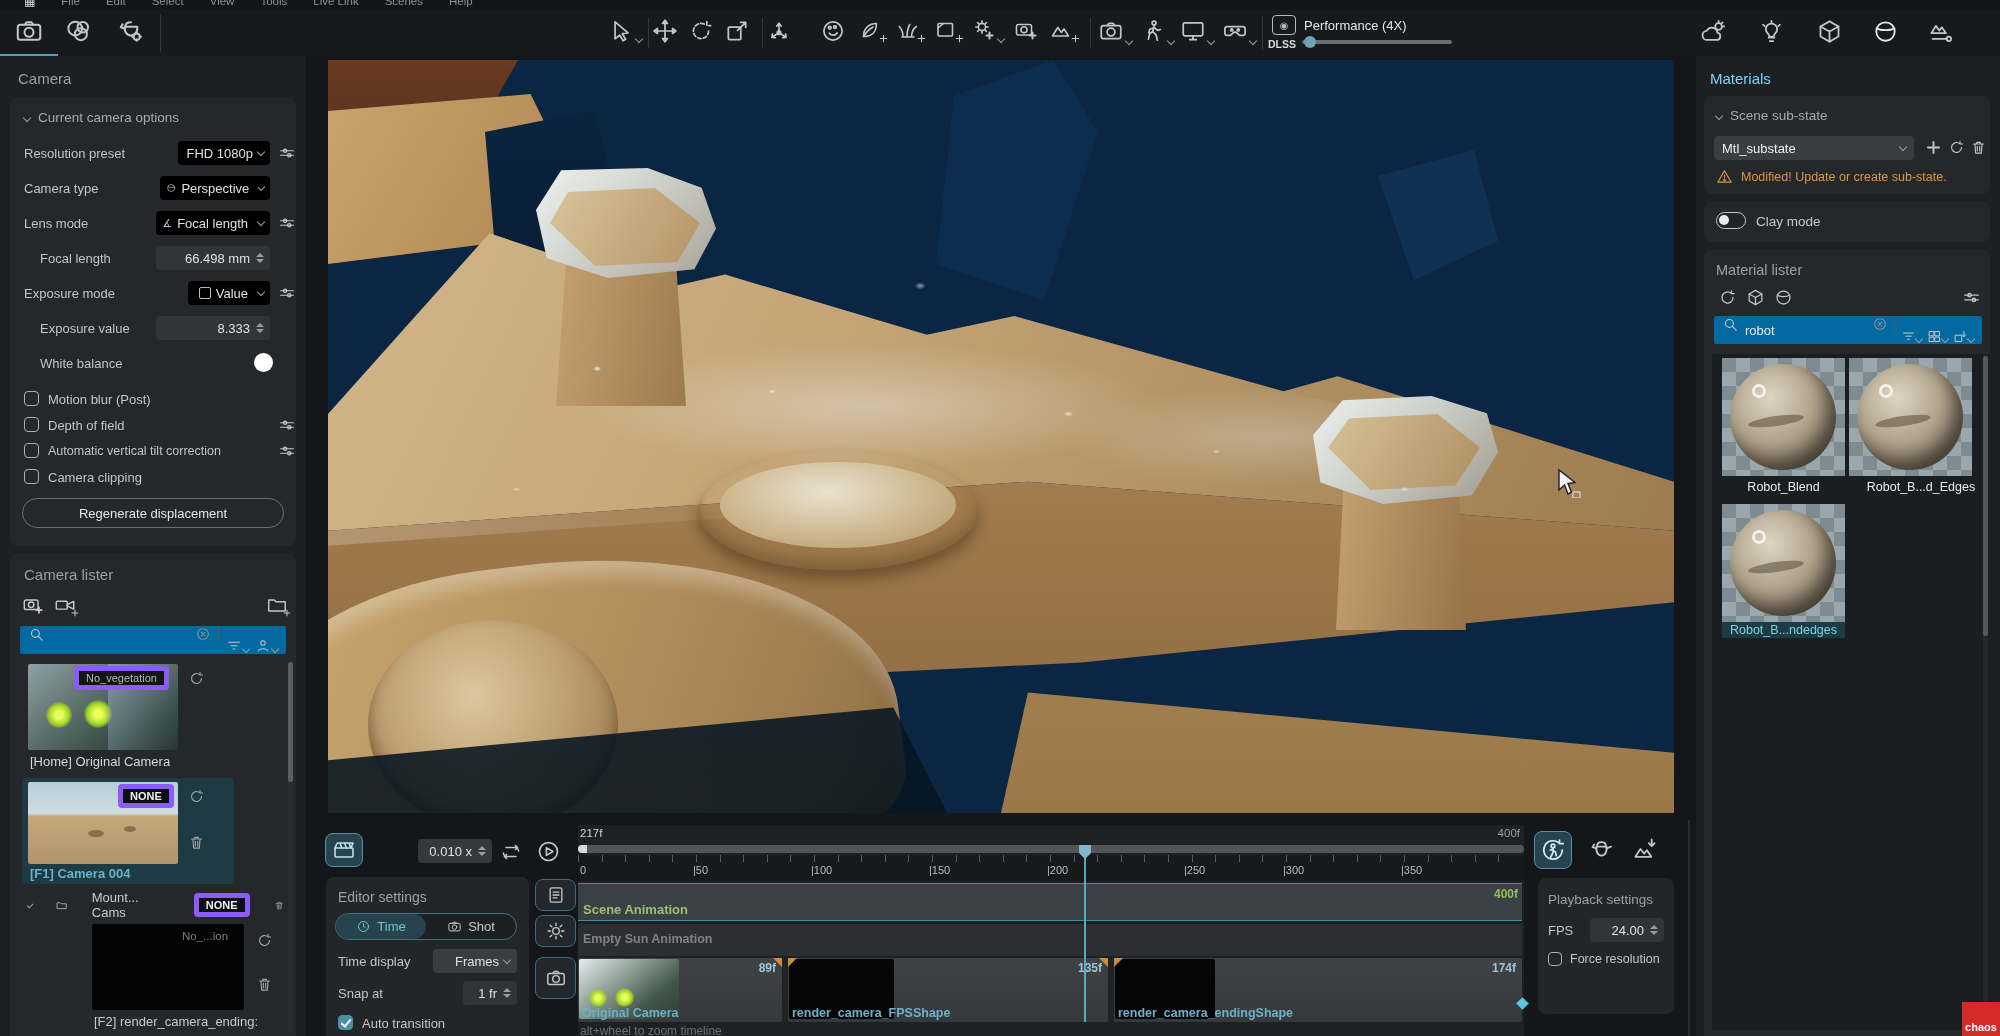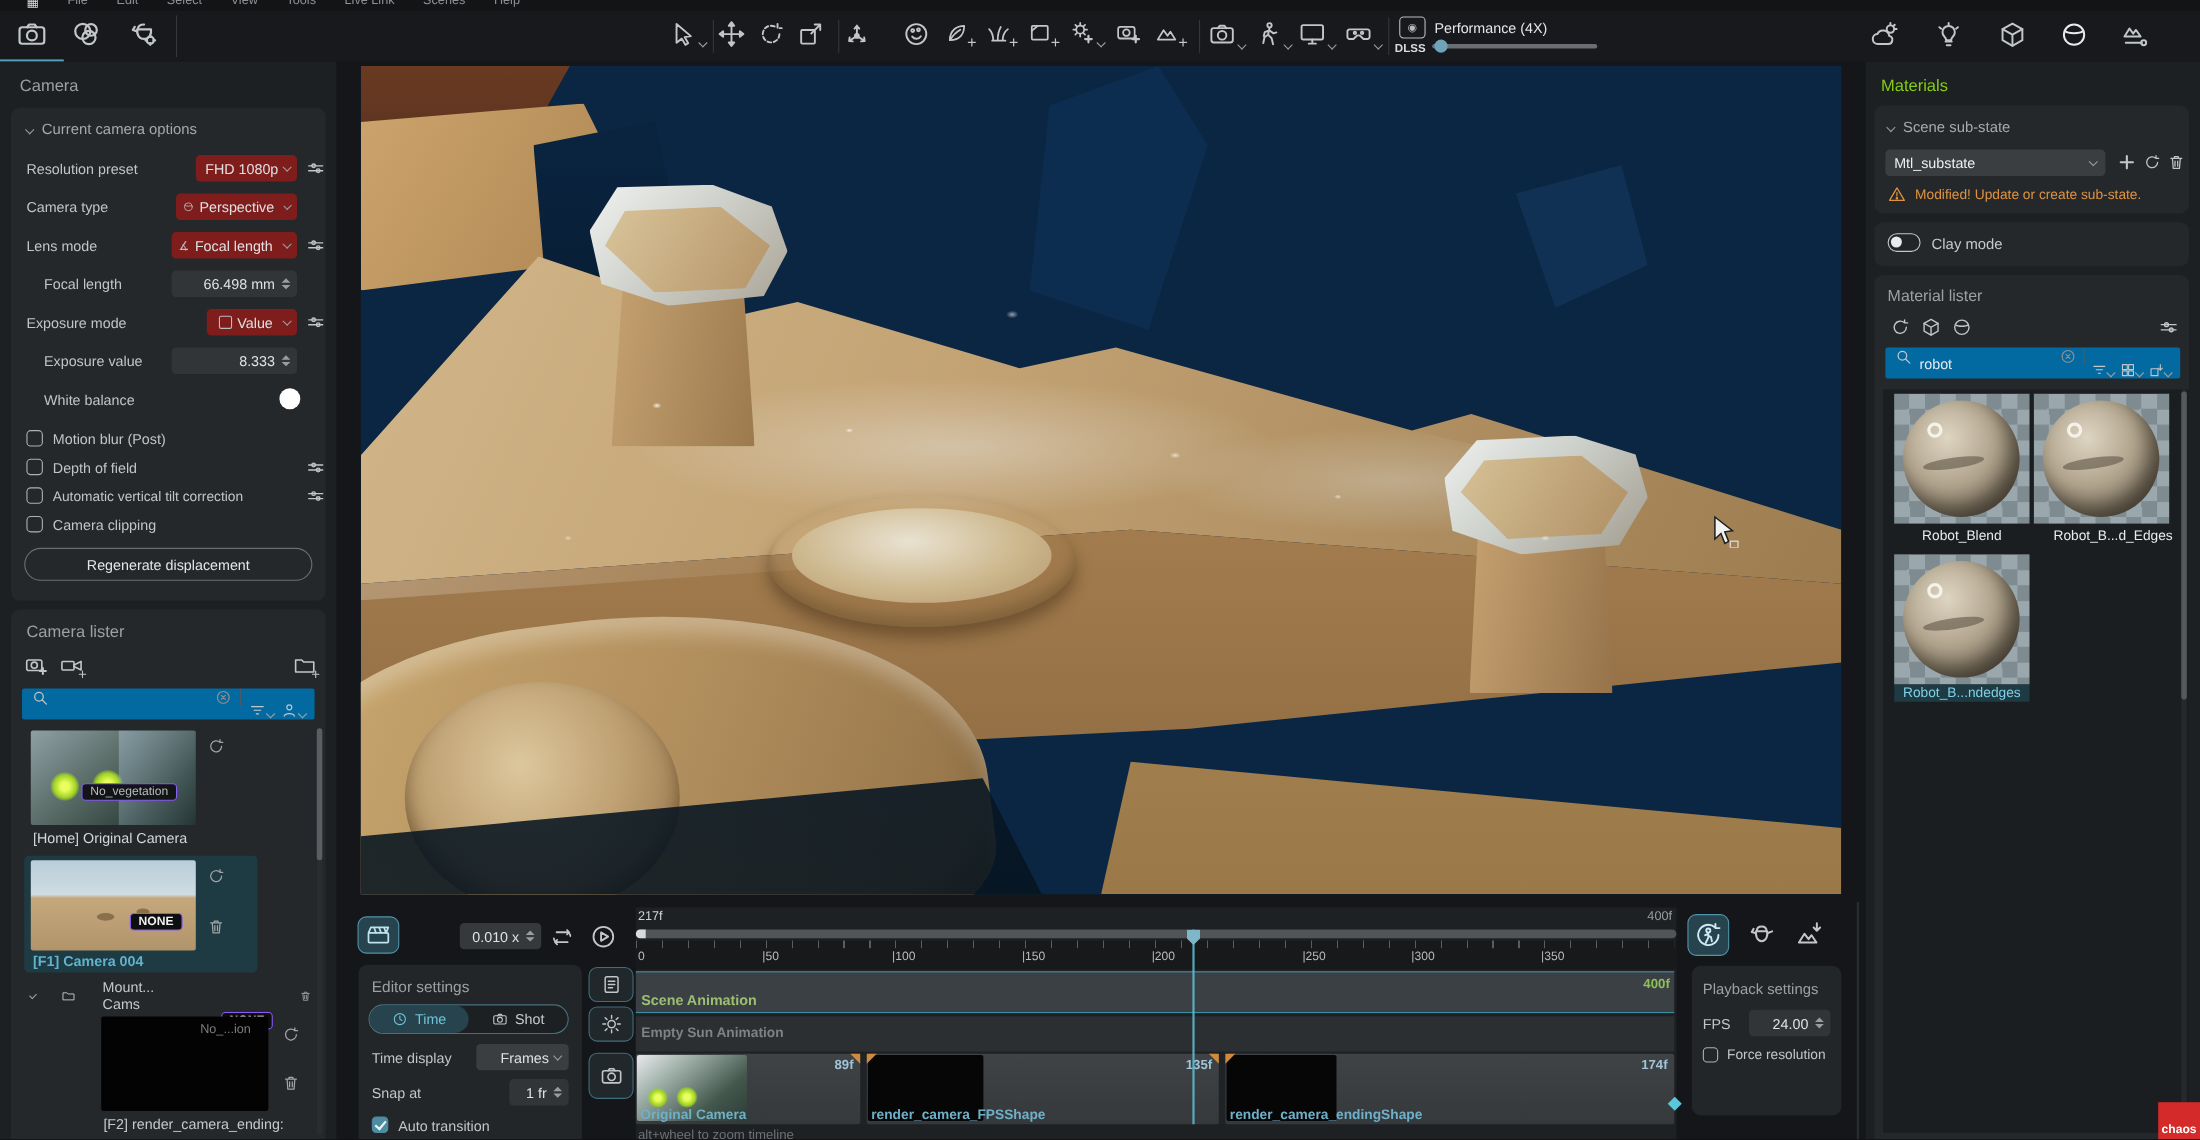--- a/index.html
+++ b/index.html
@@ -9,29 +9,29 @@
     background:#141619; color:#c6c9cb;
     font-family:"Liberation Sans","DejaVu Sans",sans-serif; font-size:13px;
   }
   .abs { position:absolute; }
   .ic { color:#c3c6c8; display:block; }
   .ic * { fill:none; stroke:currentColor; stroke-width:1.6; stroke-linecap:round; stroke-linejoin:round; }
   .chev { display:inline-block; width:6px; height:6px; border-right:1.5px solid #9a9da0; border-bottom:1.5px solid #9a9da0; transform:rotate(45deg); margin-left:5px; margin-bottom:2px; }
   .panel { background:#1d2023; }
   .card { position:absolute; background:#25282b; border-radius:8px; }
   .rowlbl { color:#c2c5c7; font-size:13px; }
-  .ctl { position:absolute; background:#7f1d1d; border-radius:4px; display:flex; align-items:center; color:#dfe1e2; font-size:13px; }
+  .ctl { position:absolute; background:#000000; border-radius:4px; display:flex; align-items:center; color:#dfe1e2; font-size:13px; }
   .spin-arrows { display:flex; flex-direction:column; gap:2px; margin-left:6px; }
   .spin-arrows i { width:0; height:0; border-left:4px solid transparent; border-right:4px solid transparent; }
   .spin-arrows i.u { border-bottom:4px solid #9a9da0; }
   .spin-arrows i.d { border-top:4px solid #9a9da0; }
   .cb { position:absolute; width:15px; height:15px; border:1.6px solid #aeb1b3; border-radius:4px; background:transparent; }
   .cb.on { background:#4e8ca0; border-color:#4e8ca0; }
   .cb.on:after { content:""; position:absolute; left:4px; top:1px; width:4px; height:8px; border-right:2px solid #eaf6f9; border-bottom:2px solid #eaf6f9; transform:rotate(40deg); }
-  .badge { position:absolute; background:#121415; border:1px solid #8b5cf6; border-radius:4px; color:#b7babc; font-size:11px; padding:1px 7px;margin-top:46px; }
+  .badge { position:absolute; background:#121415; border:5px solid #8b5cf6; border-radius:4px; color:#b7babc; font-size:11px; padding:1px 7px; }
   .divider-v { position:absolute; width:1px; background:#33373a; }
   .searchbox { position:absolute; background:#0369a1; border-radius:2px; display:flex; }
   .searchbox input { background:transparent; border:none; outline:none; color:#e8eaec; font-size:13px; font-family:inherit; width:100px; }
   .thumb { position:absolute; border-radius:2px; overflow:hidden; }
   .tick-labels span { position:absolute; top:0; color:#b9bcbe; font-size:11px; }
   .clip { position:absolute; top:0; height:100%; background:linear-gradient(#3f4346,#36393c); border-radius:2px; overflow:visible; }
   .clip .nm { position:absolute; left:4px; bottom:2px; color:#6fb0c9; font-weight:bold; font-size:12.5px; white-space:nowrap; }
   .clip .dur { position:absolute; right:6px; top:3px; color:#9fc4d6; font-weight:bold; font-size:12px; }
   .corner { position:absolute; top:0; width:0; height:0; }
   .corner.r { right:0; border-left:9px solid transparent; border-top:9px solid #d08a3e; }
@@ -685,21 +685,21 @@
         radial-gradient(8px 5px at 44% 30%, rgba(255,255,255,.55), transparent 70%);"></div>
     </div>
 
     <svg width="26" height="30" style="position:absolute;left:1228px;top:408px;">
       <path d="M3 2 L3 22 L8.5 17 L12 26 L15.5 24.2 L12 15.5 L19 14.5 Z" fill="#f2f2f2" stroke="#202020" stroke-width="1.4"></path>
       <rect x="17" y="24" width="7" height="6" fill="none" stroke="#dadada" stroke-width="1.2"></rect>
     </svg>
   </div>
 
   <div class="abs panel" style="left:1696px;top:56px;width:304px;height:980px;">
-    <div class="abs" style="left:14px;top:14px;color:#84cc16;font-size:15px;">Materials</div>
+    <div class="abs" style="left:14px;top:14px;color:#7dd3fc;font-size:15px;">Materials</div>
 
     <div class="card" style="left:8px;top:40px;width:286px;height:98px;">
       <div class="abs" style="left:12px;top:12px;display:flex;align-items:center;gap:8px;color:#a6a9ab;font-size:13.5px;">
         <span class="chev" style="margin:0;"></span>
           <span>Scene sub-state</span>
       </div>
       <div class="ctl" style="left:10px;top:40px;width:200px;height:24px;padding:0 8px;justify-content:space-between;background:#3a3e41;">
         <span style="color:#eef0f1;">Mtl_substate</span>
           <span class="chev"></span>
       </div>

